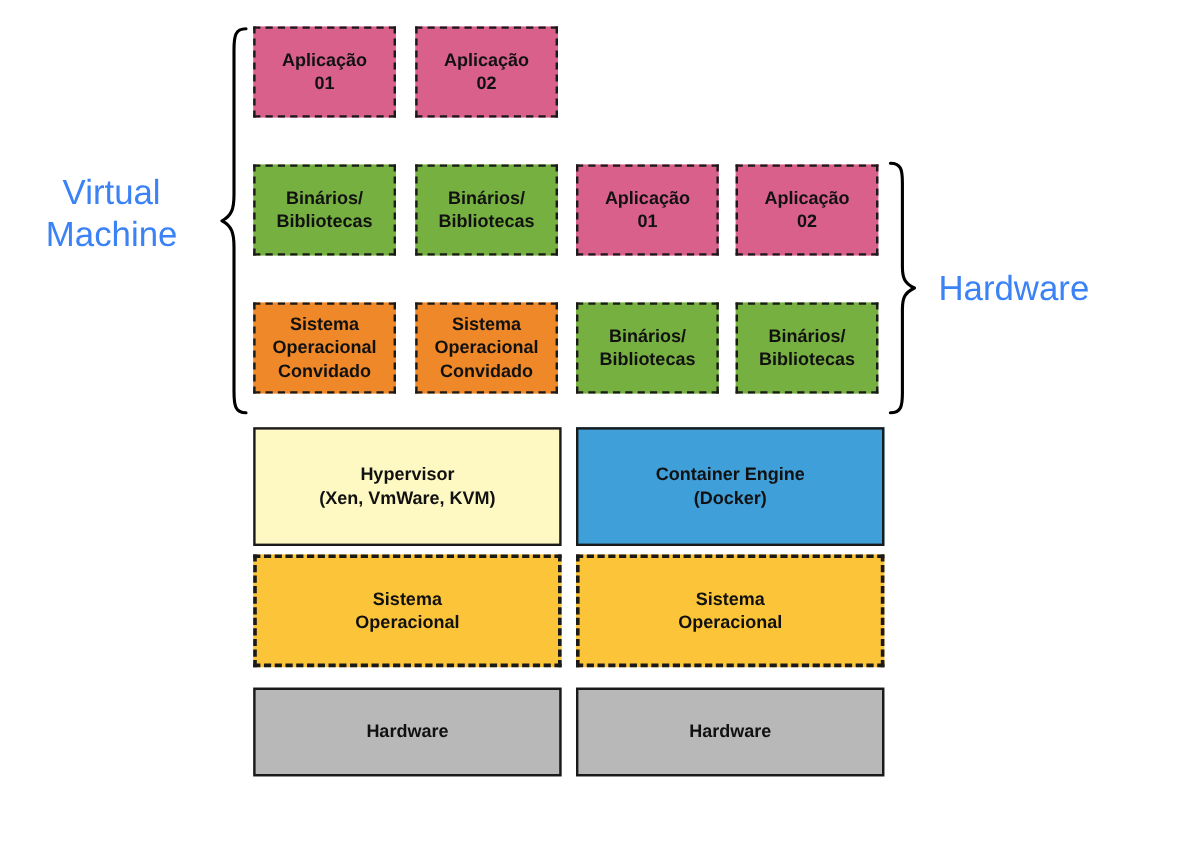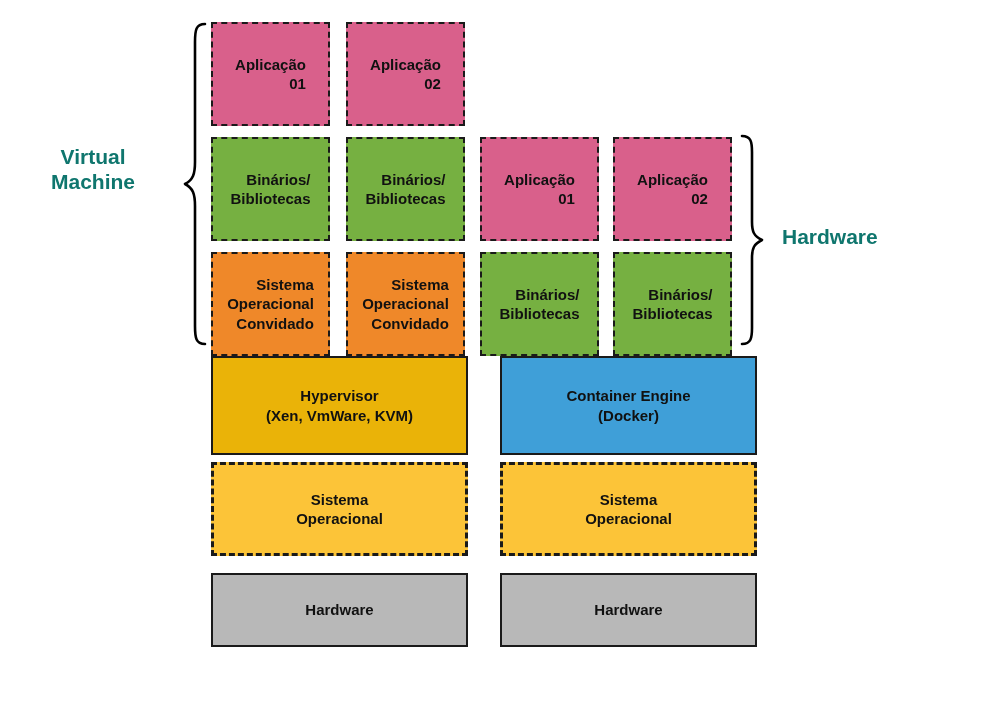--- a/index.html
+++ b/index.html
@@ -17,34 +17,34 @@
     display: flex;
     align-items: center;
     justify-content: center;
     text-align: center;
     font-weight: bold;
     color: #111111;
     white-space: pre-line;
     font-size: 15px;
     line-height: 1.3;
   }
-  .small { width: 119px; height: 104px; border: 2px dashed #1a1a1a; text-align: right; }
+  .small { width: 119px; height: 76px; border: 2px dashed #1a1a1a; }
   .c1 { left: 211px; } .c2 { left: 346px; } .c3 { left: 480px; } .c4 { left: 613px; }
   .r1 { top: 22px; }  .r2 { top: 137px; } .r3 { top: 252px; }
   .wide { width: 257px; }
-  .wl { left: 211px; } .wr { left: 480px; margin-left: 20px; }
+  .wl { left: 211px; } .wr { left: 480px; }
   .band-hyp { top: 356px; height: 99px; border: 2px solid #1a1a1a; }
   .band-os  { top: 462px; height: 94px; border: 3px dashed #1a1a1a; }
   .band-hw  { top: 573px; height: 74px; border: 2px solid #1a1a1a; }
   .side-label {
     position: absolute;
-    font-weight: bold;
-    color: #0f766e;
+    font-weight: normal;
+    color: #3b82f6;
     white-space: pre-line;
-    font-size: 21px;
+    font-size: 29px;
     line-height: 1.2;
   }
   .vm-label { left: 6px; top: 144px; width: 174px; text-align: center; }
   .container-label { left: 782px; top: 224px; width: 206px; text-align: left; }
   .brace { position: absolute; }
 </style>
 </head>
 <body>
 
 <div class="stage">
@@ -80,21 +80,21 @@
   <div class="box small c3 r2" style="background-color: rgb(217, 96, 139);">Aplicação
 01</div>
   <div class="box small c4 r2" style="background-color: rgb(217, 96, 139);">Aplicação
 02</div>
 
   <div class="box small c3 r3" style="background-color: rgb(118, 176, 65);">Binários/
 Bibliotecas</div>
   <div class="box small c4 r3" style="background-color: rgb(118, 176, 65);">Binários/
 Bibliotecas</div>
 
-  <div class="box wide wl band-hyp" style="background-color: #eab308;">Hypervisor
+  <div class="box wide wl band-hyp" style="background-color: #fef9c3;">Hypervisor
 (Xen, VmWare, KVM)</div>
   <div class="box wide wr band-hyp" style="background-color: rgb(63, 159, 216);">Container Engine
 (Docker)</div>
 
   <div class="box wide wl band-os" style="background-color: rgb(252, 196, 56);">Sistema
 Operacional</div>
   <div class="box wide wr band-os" style="background-color: rgb(252, 196, 56);">Sistema
 Operacional</div>
 
   <div class="box wide wl band-hw" style="background-color: rgb(184, 184, 184);">Hardware</div>

